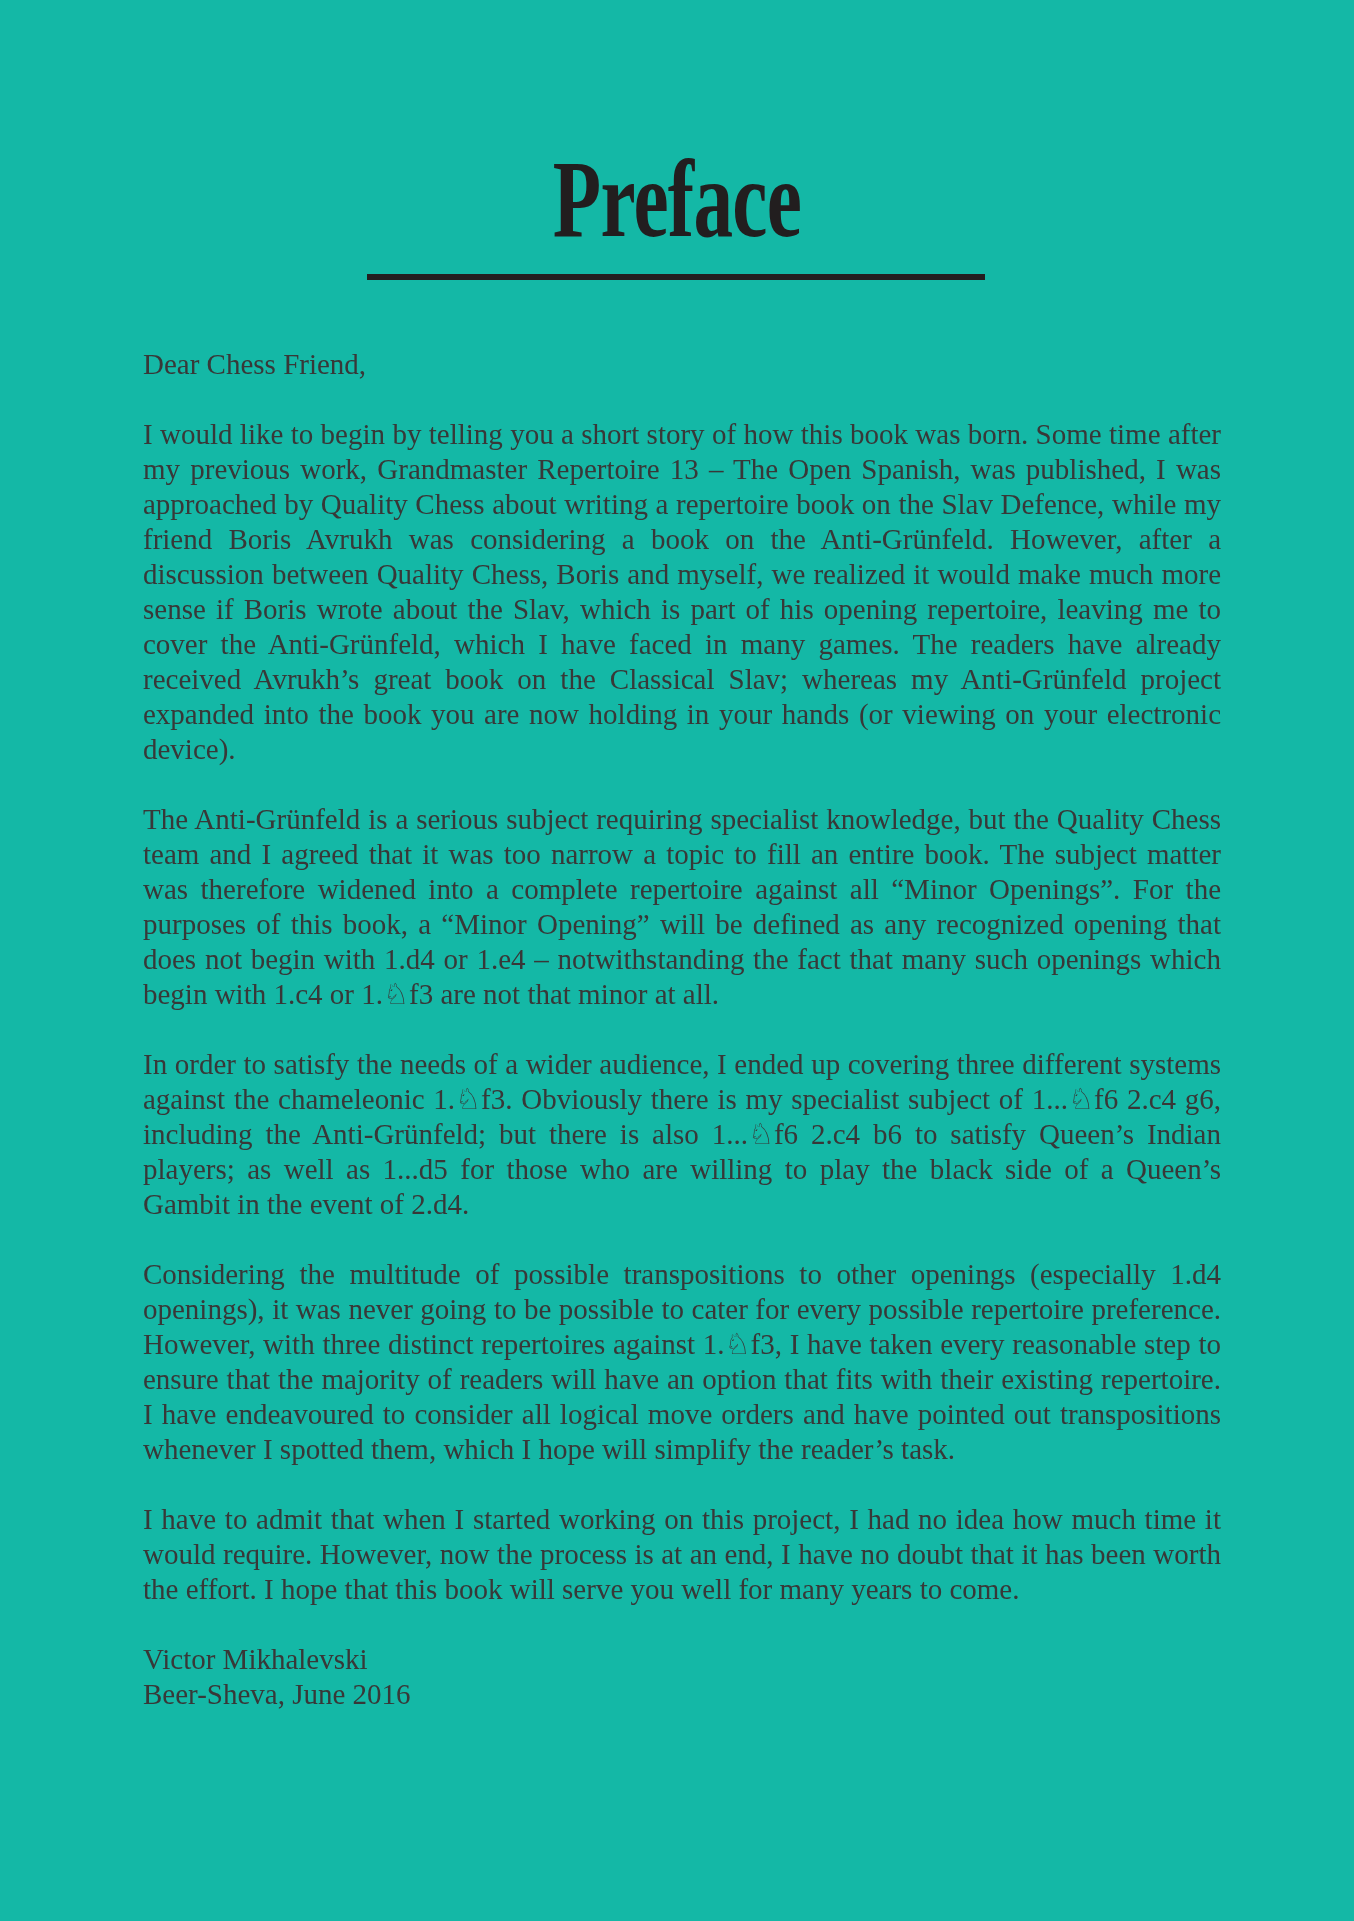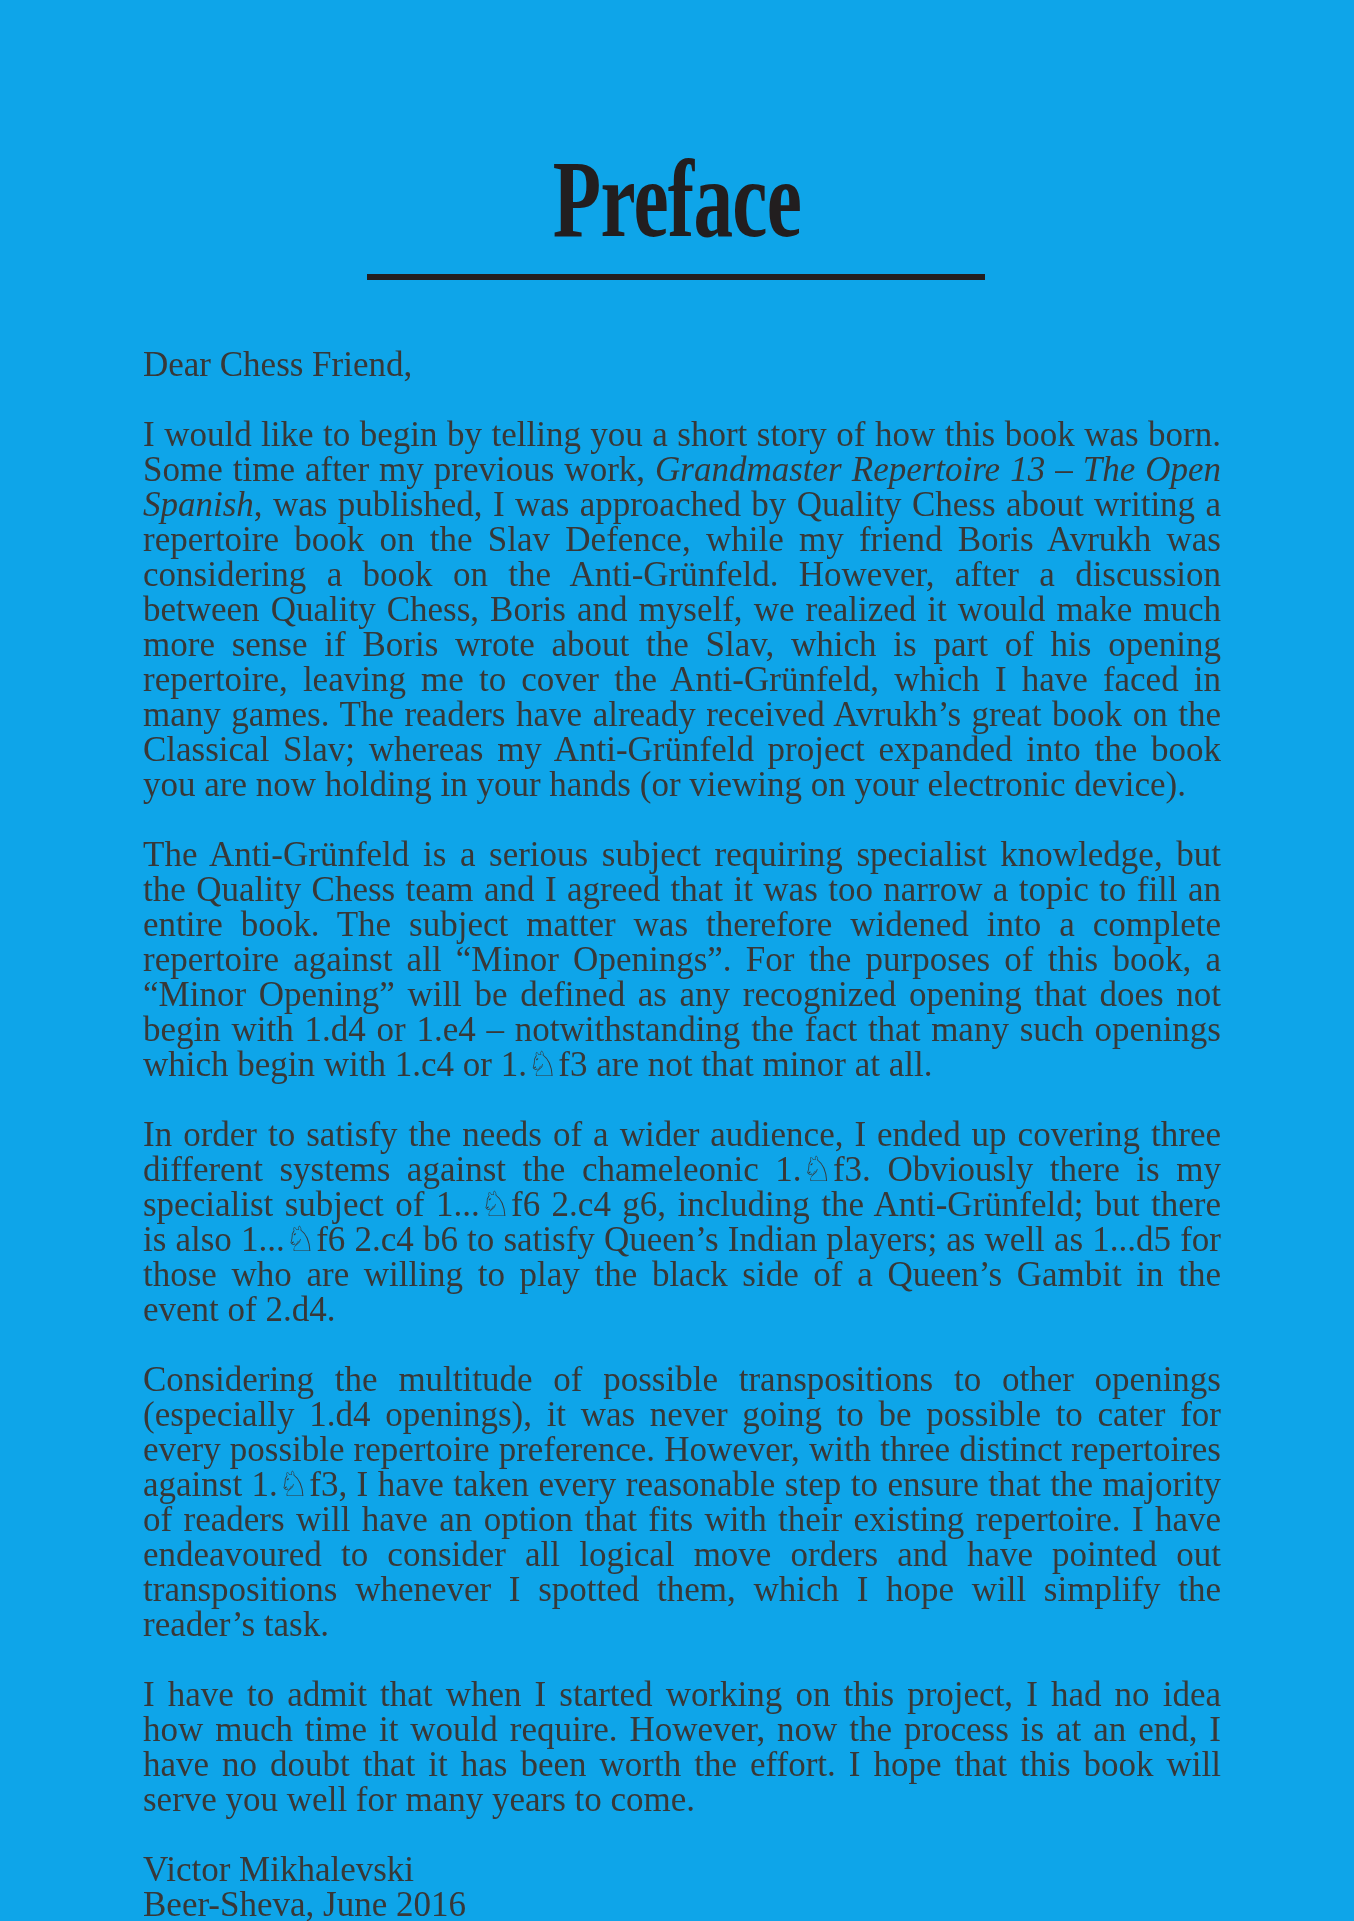--- a/index.html
+++ b/index.html
@@ -1,20 +1,20 @@
 <!DOCTYPE html>
 <html><head>
 <meta charset="utf-8">
 <style>
   html, body { margin: 0; padding: 0; background: #ffffff; }
   .page {
     position: relative;
     width: 1354px;
     height: 1921px;
-    background: #0ea5e9;
+    background: #14b8a6;
     overflow: hidden;
     font-family: "Liberation Serif", "DejaVu Serif", "DejaVu Sans", serif;
   }
   .title {
     position: absolute;
     top: 144px;
     left: 0;
     width: 100%;
     text-align: center;
     font-family: "Liberation Serif", "DejaVu Serif", serif;
@@ -33,28 +33,28 @@
     left: 367px;
     width: 618px;
     height: 6px;
     background: #231f20;
   }
   .body-col {
     position: absolute;
     top: 347px;
     left: 143px;
     width: 1078px;
-    font-size: 35px;
+    font-size: 29px;
     line-height: 35px;
     color: #383838;
     text-align: justify;
   }
   .body-col p { margin: 0 0 35px 0; padding: 0; }
   .salutation { text-align: left; }
-  .italic { font-style: italic; }
+  .italic { }
   .signature-block { margin-top: 4px; }
   .signature-block p { margin: 0; text-align: left; }
 </style>
 </head>
 <body>
 
 <div class="page">
   <div class="title">Preface</div>
   <div class="title-rule"></div>
 

